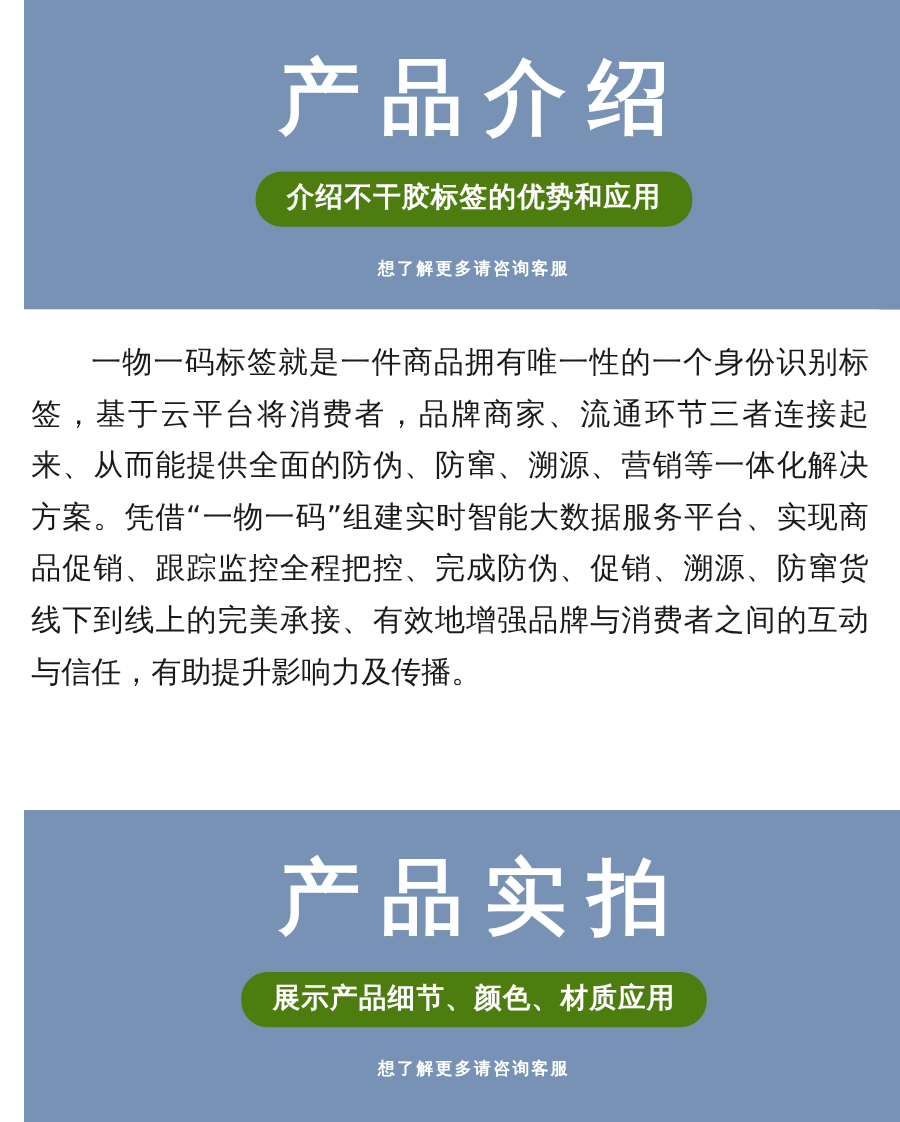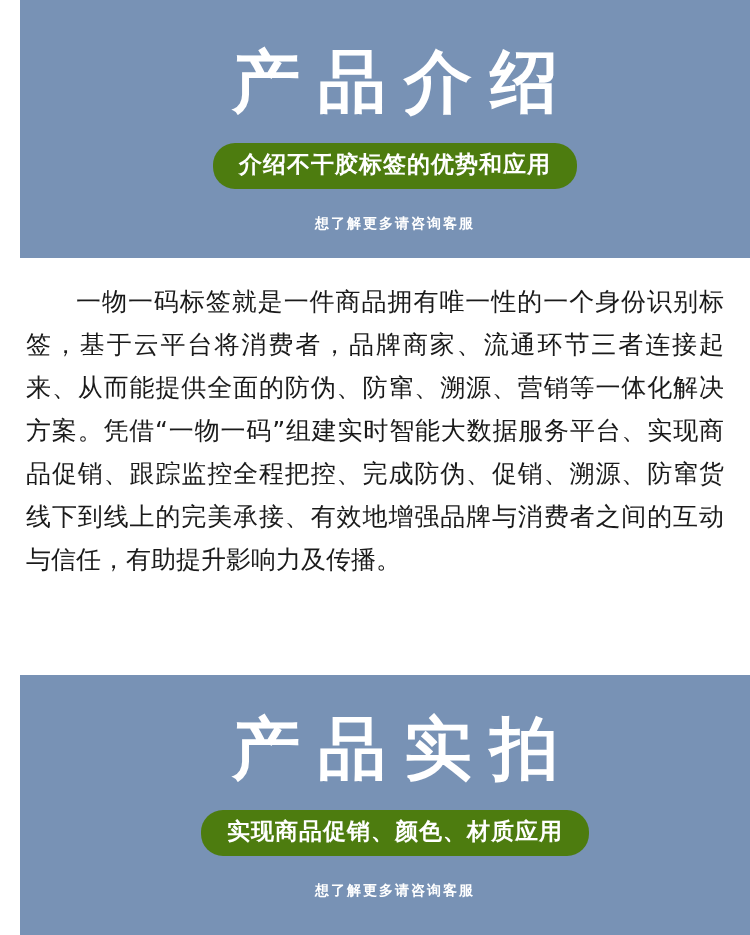--- a/index.html
+++ b/index.html
@@ -103,17 +103,17 @@
     <div class="banner-pill">介绍不干胶标签的优势和应用</div>
     <div class="banner-sub">想了解更多请咨询客服</div>
   </section>
 
   <section class="content">
     <p>一物一码标签就是一件商品拥有唯一性的一个身份识别标签，基于云平台将消费者，品牌商家、流通环节三者连接起来、从而能提供全面的防伪、防窜、溯源、营销等一体化解决方案。凭借“一物一码”组建实时智能大数据服务平台、实现商品促销、跟踪监控全程把控、完成防伪、促销、溯源、防窜货线下到线上的完美承接、有效地增强品牌与消费者之间的互动与信任，有助提升影响力及传播。</p>
   </section>
 
   <section class="banner banner-bottom">
     <h1 class="banner-title">产品实拍</h1>
-    <div class="banner-pill">实现商品促销、颜色、材质应用</div>
+    <div class="banner-pill">展示产品细节、颜色、材质应用</div>
     <div class="banner-sub">想了解更多请咨询客服</div>
   </section>
 
 </div>
 
 </body></html>

